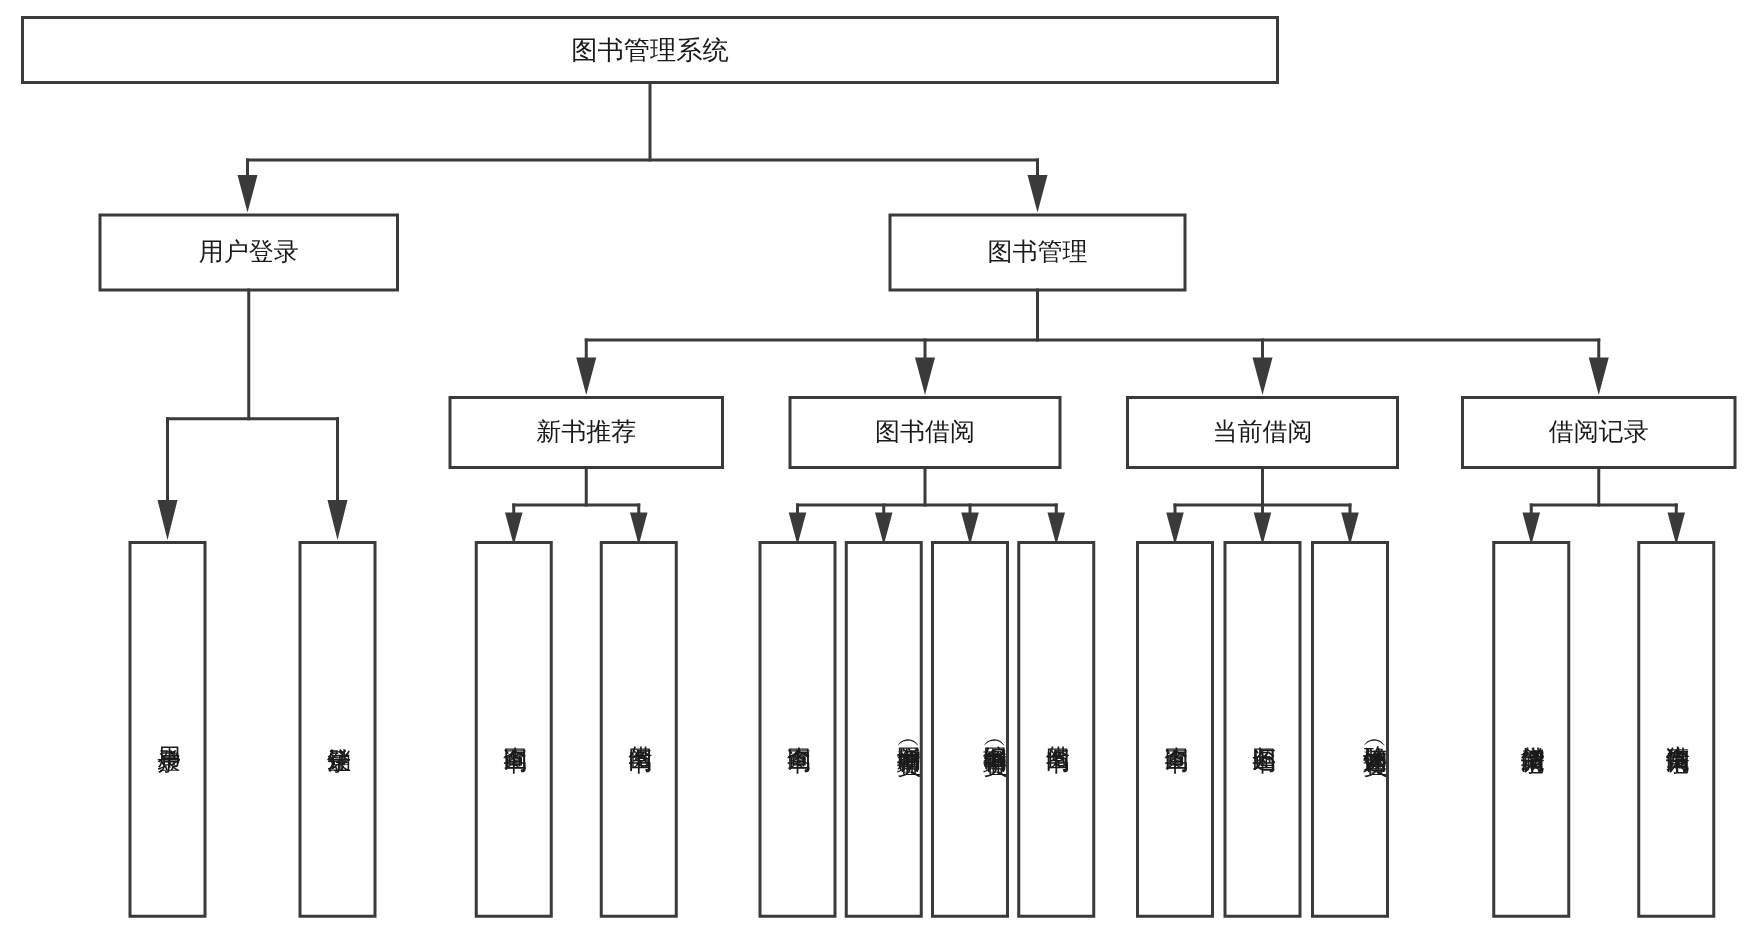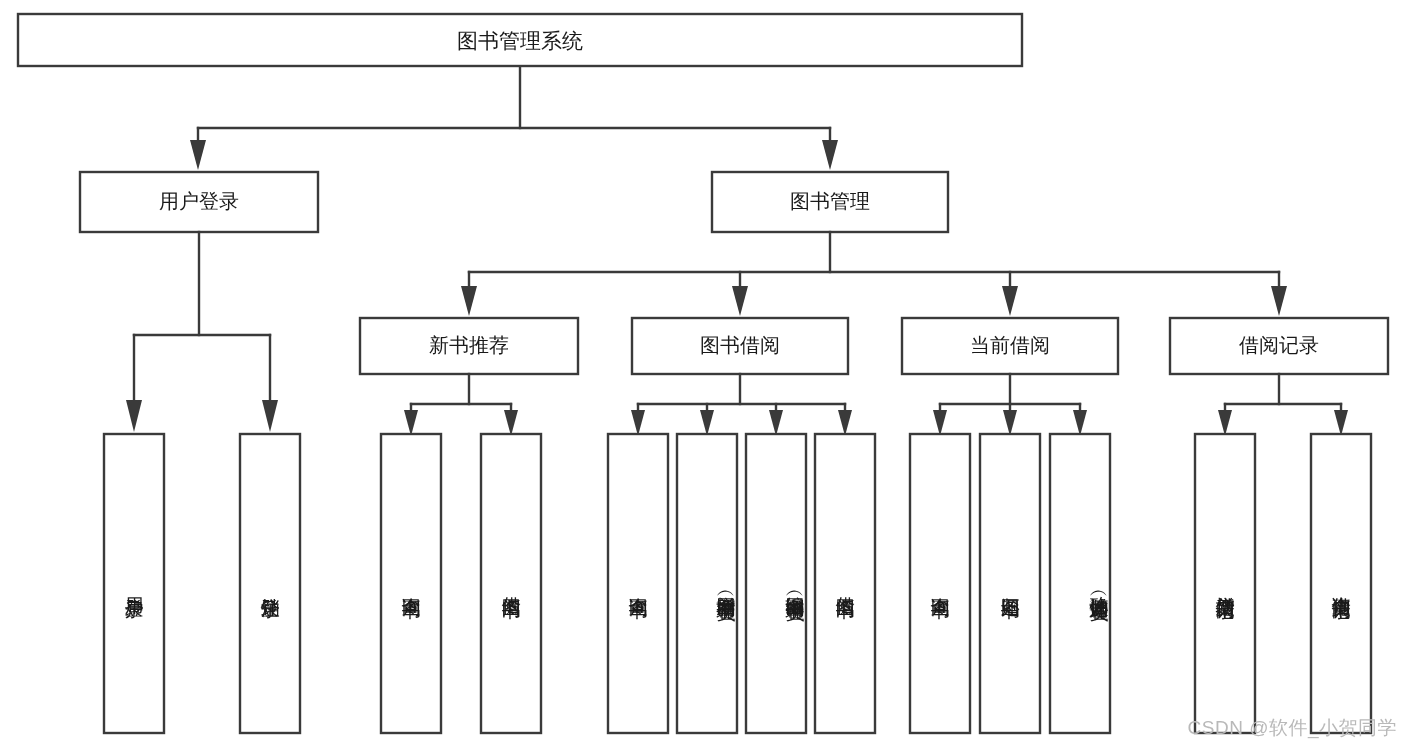--- a/index.html
+++ b/index.html
@@ -225,15 +225,14 @@
   <div class="leaf-label" style="left:746px; top:440px; width:60px; height:290px; align-items:flex-start;">编辑图书（管理员）</div>
   <div class="leaf-label" style="left:815px; top:434px; width:60px; height:299px;">借阅图书</div>
 
   <div class="leaf-label" style="left:910px; top:434px; width:60px; height:299px;">查询图书</div>
   <div class="leaf-label" style="left:980px; top:434px; width:60px; height:299px;">归还图书</div>
   <div class="leaf-label" style="left:1050px; top:440px; width:60px; height:290px; align-items:flex-start;">确认归还（管理员）</div>
 
   <div class="leaf-label" style="left:1195px; top:434px; width:60px; height:299px;">新增借阅记录</div>
   <div class="leaf-label" style="left:1311px; top:434px; width:60px; height:299px;">查询借阅记录</div>
 
-  <div class="watermark">CSDN @软件_小贺同学</div>
 
 </div>
 
 </body></html>

